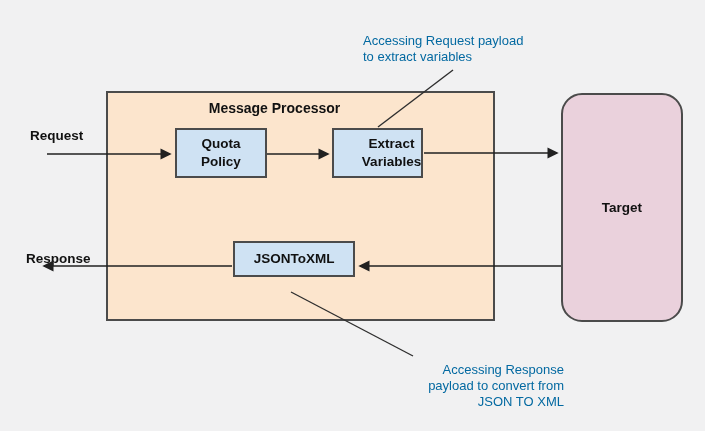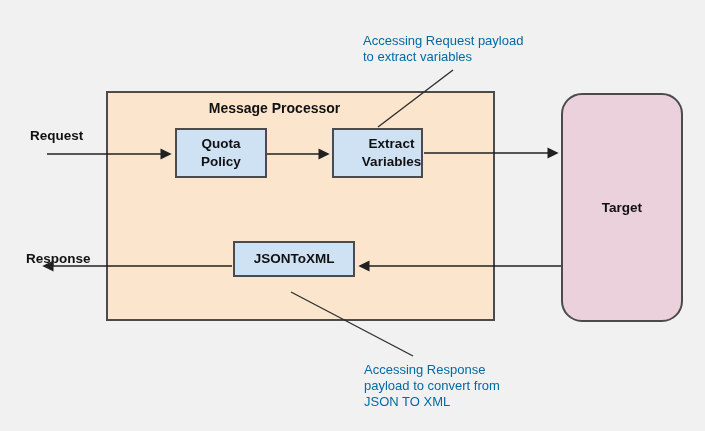--- a/index.html
+++ b/index.html
@@ -57,21 +57,21 @@
 
   <div class="box blue" style="left: 233px; top: 241px; width: 122px; height: 36px; background-color: rgb(207, 226, 243);">
     <span>JSONToXML</span>
   </div>
 
   <div class="edge-label" style="left:30px; top:128px;text-align:right;">Request</div>
   <div class="edge-label" style="left:26px; top:235px;margin-top:16px;">Response</div>
 
   <div class="annotation" style="left:363px; top:33px; width:200px;">Accessing Request payload
 to extract variables</div>
-  <div class="annotation" style="left:364px; top:362px; width:200px;">Accessing Response
+  <div class="annotation" style="left:364px; top:362px; width:200px;text-align:right;">Accessing Response
 payload to convert from
 JSON TO XML</div>
 
   <svg class="overlay" width="705" height="431" viewBox="0 0 705 431">
     <defs>
       <marker id="arrow" viewBox="0 0 10 10" refX="8.5" refY="5" markerWidth="7" markerHeight="7" orient="auto-start-reverse">
         <path d="M0,0 L10,5 L0,10 z" fill="#212121"></path>
       </marker>
     </defs>
     <line class="wire" x1="47" y1="154" x2="170" y2="154" marker-end="url(#arrow)"></line>

